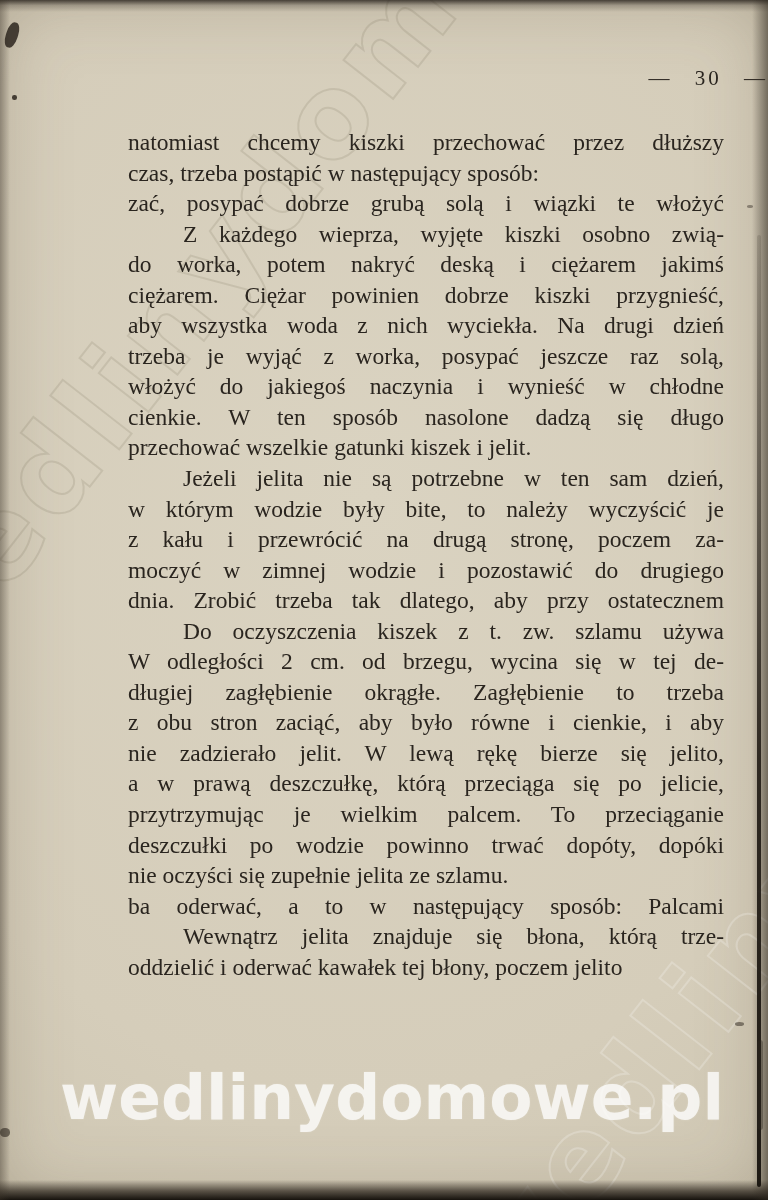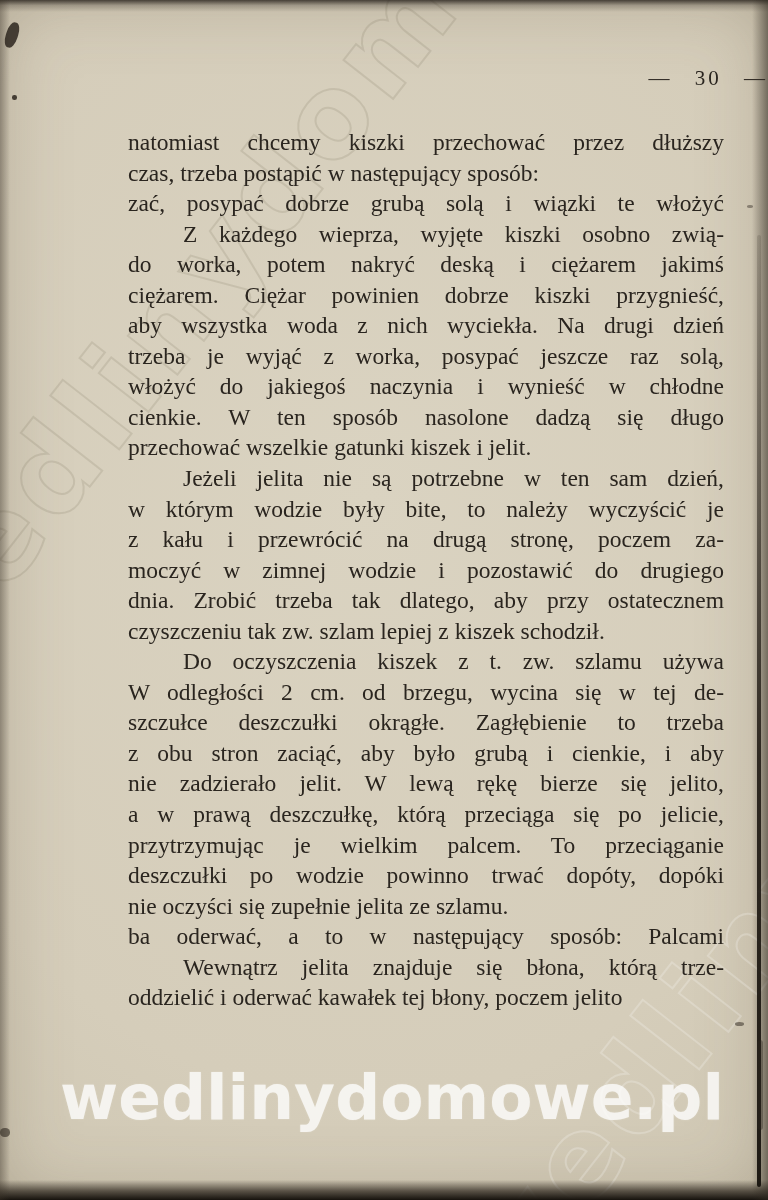--- a/index.html
+++ b/index.html
@@ -71,25 +71,24 @@
       <div class="line">aby wszystka woda z nich wyciekła. Na drugi dzień</div>
       <div class="line">trzeba je wyjąć z worka, posypać jeszcze raz solą,</div>
       <div class="line">włożyć do jakiegoś naczynia i wynieść w chłodne</div>
       <div class="line">cienkie. W ten sposób nasolone dadzą się długo</div>
       <div class="line para-end">przechować wszelkie gatunki kiszek i jelit.</div>
       <div class="line indent">Jeżeli jelita nie są potrzebne w ten sam dzień,</div>
       <div class="line">w którym wodzie były bite, to należy wyczyścić je</div>
       <div class="line">z kału i przewrócić na drugą stronę, poczem za-</div>
       <div class="line">moczyć w zimnej wodzie i pozostawić do drugiego</div>
       <div class="line">dnia. Zrobić trzeba tak dlatego, aby przy ostatecznem</div>
-      <div class="line para-end">czyszczeniu tak zw. szlam lepiej z kiszek schodził.</div>
       <div class="line indent">Do oczyszczenia kiszek z t. zw. szlamu używa</div>
       <div class="line">W odległości 2 cm. od brzegu, wycina się w tej de-</div>
-      <div class="line">szczułce deszczułki okrągłe. Zagłębienie to trzeba</div>
-      <div class="line">z obu stron zaciąć, aby było grubą i cienkie, i aby</div>
+      <div class="line">długiej zagłębienie okrągłe. Zagłębienie to trzeba</div>
+      <div class="line">z obu stron zaciąć, aby było równe i cienkie, i aby</div>
       <div class="line">nie zadzierało jelit. W lewą rękę bierze się jelito,</div>
       <div class="line">a w prawą deszczułkę, którą przeciąga się po jelicie,</div>
       <div class="line">przytrzymując je wielkim palcem. To przeciąganie</div>
       <div class="line">deszczułki po wodzie powinno trwać dopóty, dopóki</div>
       <div class="line para-end">nie oczyści się zupełnie jelita ze szlamu.</div>
       <div class="line">ba oderwać, a to w następujący sposób: Palcami</div>
       <div class="line indent">Wewnątrz jelita znajduje się błona, którą trze-</div>
       <div class="line para-end">oddzielić i oderwać kawałek tej błony, poczem jelito</div>
     </div>
 

